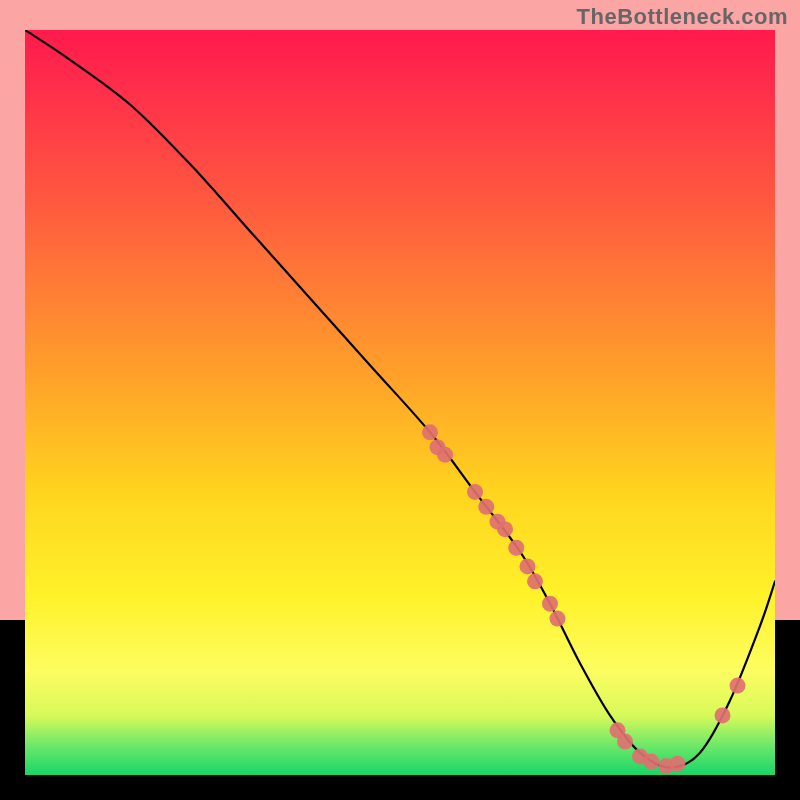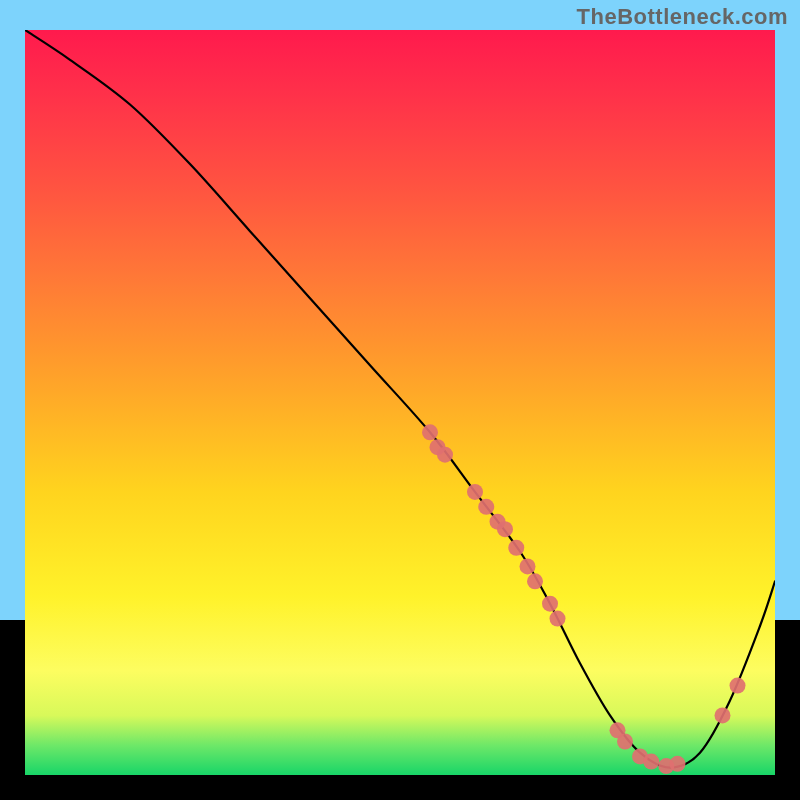--- a/index.html
+++ b/index.html
@@ -8,21 +8,21 @@
     background: #000;
     width: 800px;
     height: 800px;
     overflow: hidden;
     font-family: Arial, Helvetica, sans-serif;
   }
   .stage {
     position: relative;
     width: 800px;
     height: 620px;
-    background: #7dd3fc;
+    background: #fca5a5;
   }
   .watermark {
     position: absolute;
     top: 4px;
     right: 12px;
     color: #666;
     font-size: 22px;
     font-weight: 600;
     letter-spacing: 0.5px;
   }

